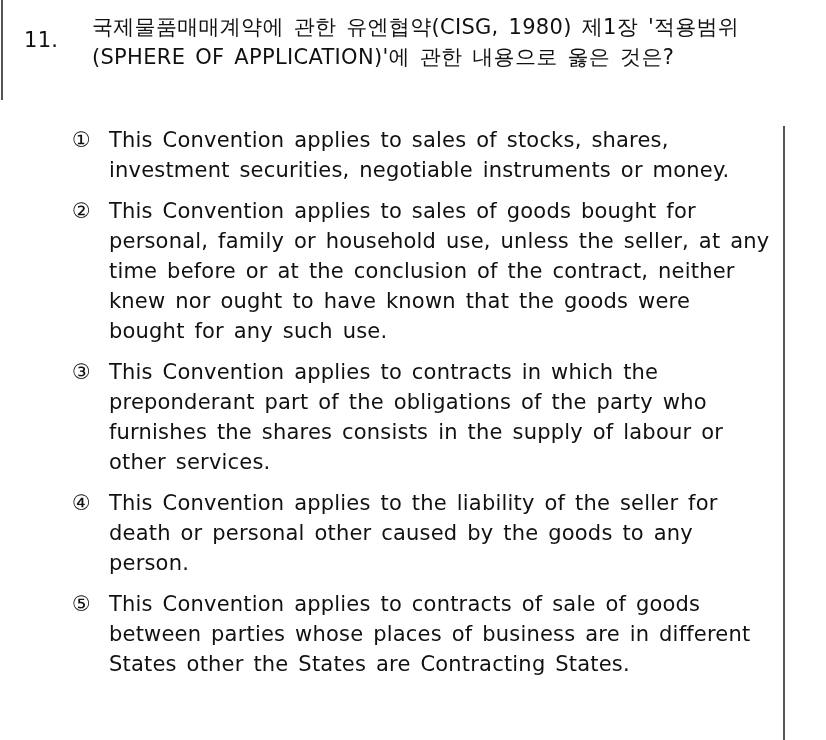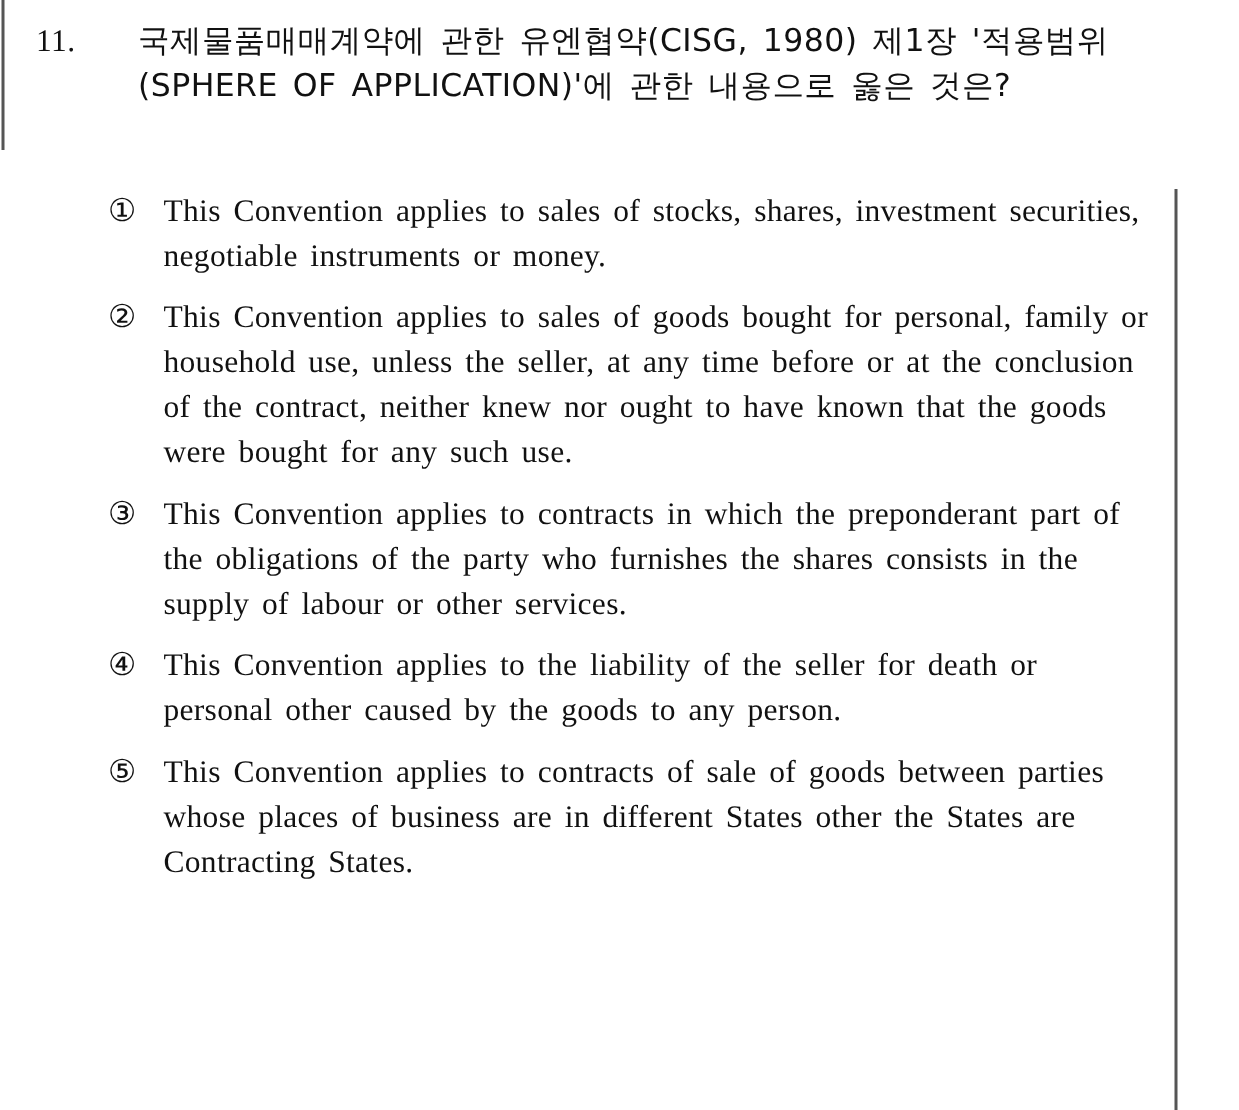--- a/index.html
+++ b/index.html
@@ -1,26 +1,26 @@
 <!DOCTYPE html>
 <html><head>
   <meta charset="utf-8">
   <style>
     html, body { margin:0; padding:0; background:#ffffff; }
     body { width:826px; height:740px; position:relative; overflow:hidden;
       font-family: "DejaVu Sans", "Liberation Sans", sans-serif; color:#111; }
     .left-rule { position:absolute; left:1px; top:0; width:2px; height:100px; background:#555; }
     .right-rule { position:absolute; left:783px; top:126px; width:2px; height:614px; background:#555; }
     .question { position:absolute; left:24px; top:12px; width:740px; font-size:21px; line-height:30px; letter-spacing:0.3px; word-spacing:3px; }
-    .question .num { position:absolute; left:0; top:0;font-family:Liberation Serif, serif; }
+    .question .num { position:absolute; left:0; top:13px; }
     .question .text { margin-left:68px; display:block; }
     .options { position:absolute; left:72px; top:125px; width:700px; }
     .option { position:relative; font-size:21px; line-height:30px; margin-bottom:11px; word-spacing:3px; letter-spacing:0.2px; }
     .option .marker { position:absolute; left:0; top:0; width:34px; font-size:21px; }
-    .option .otext { display:block; margin-left:37px;font-family:Liberation Serif, serif; }
+    .option .otext { display:block; margin-left:37px; }
   </style>
 </head>
 <body>
 
 <div class="left-rule"></div>
 <div class="right-rule"></div>
 
 <div class="question">
   <span class="num">11.</span>
   <span class="text">국제물품매매계약에 관한 유엔협약(CISG, 1980) 제1장 '적용범위(SPHERE OF APPLICATION)'에 관한 내용으로 옳은 것은?</span>

